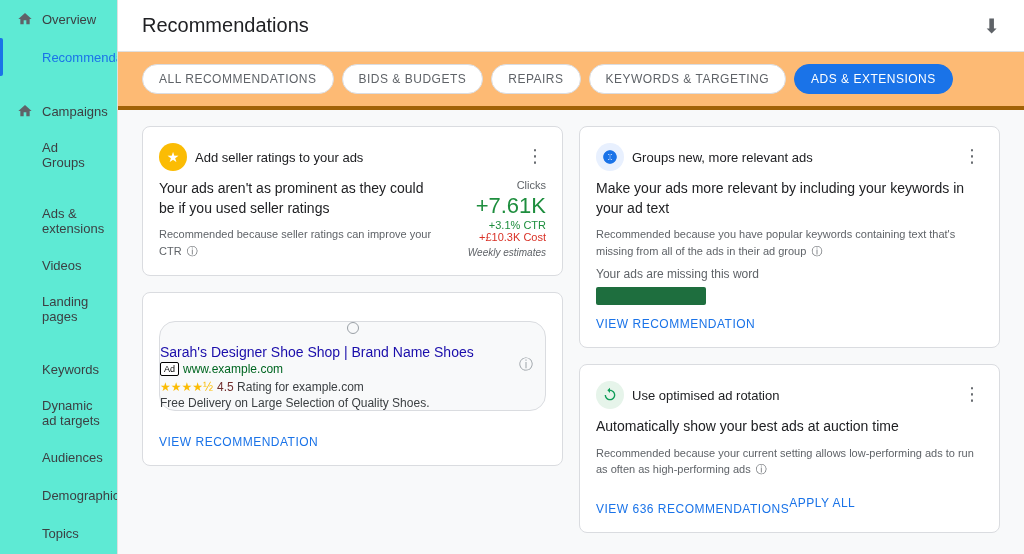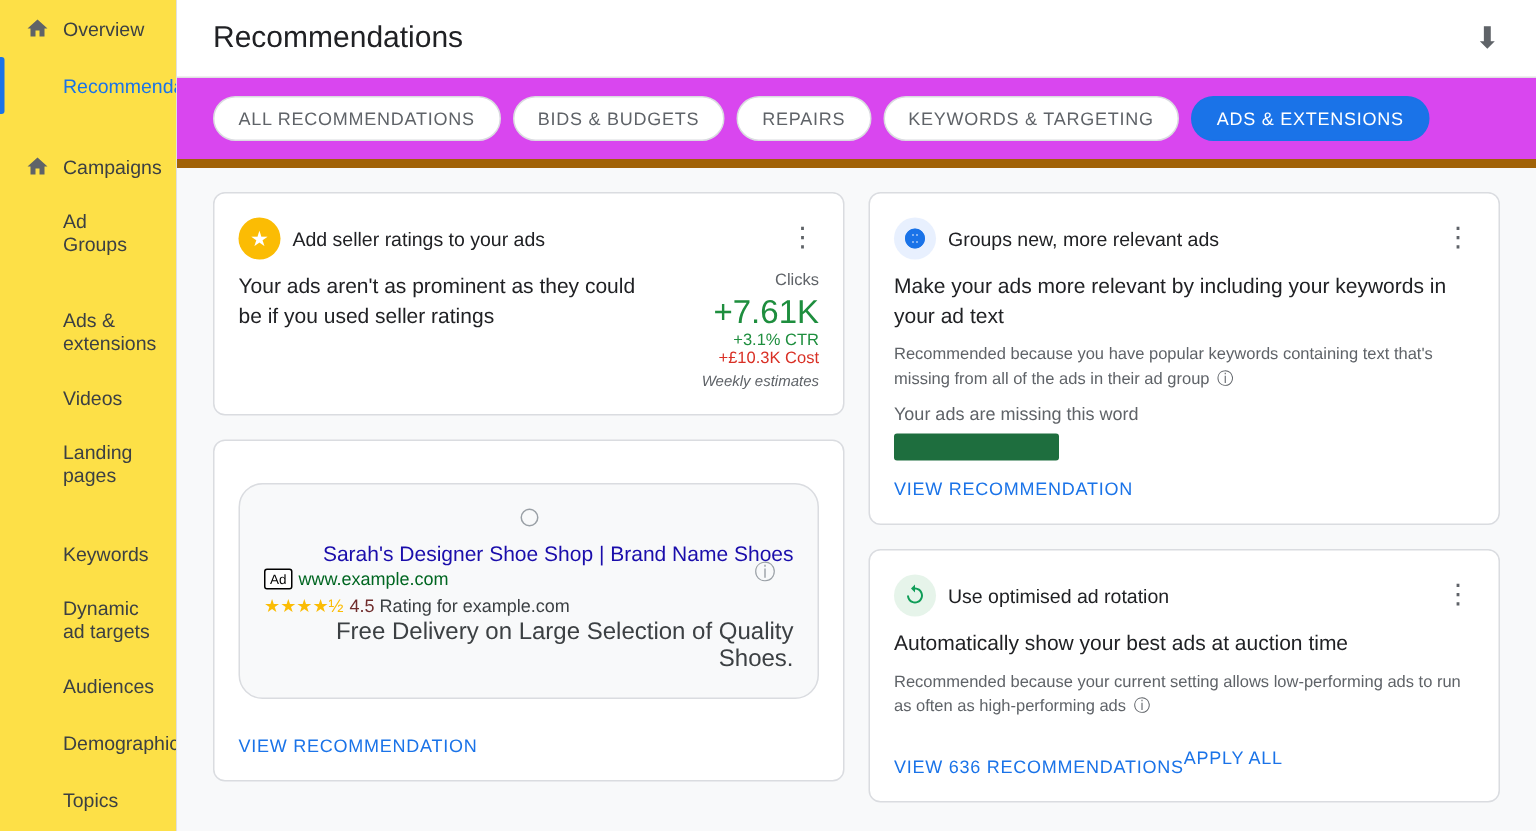--- a/index.html
+++ b/index.html
@@ -1,21 +1,21 @@
 <!DOCTYPE html>
 <html><head>
   <meta charset="utf-8">
   <style>
     * { box-sizing: border-box; margin: 0; padding: 0; }
     body { font-family: 'Google Sans', Arial, sans-serif; background: #f8f9fa; font-size: 13px; color: #202124; display: flex; height: 554px; overflow: hidden; }
 
     
     .sidebar {
       width: 118px;
-      background: #fde047;
+      background: #5eead4;
       border-right: 1px solid #e0e0e0;
       display: flex;
       flex-direction: column;
       height: 100%;
       overflow-y: auto;
       flex-shrink: 0;
     }
     .sidebar-item {
       display: flex;
       align-items: center;
@@ -56,26 +56,26 @@
       display: flex;
       align-items: center;
       justify-content: space-between;
       height: 52px;
     }
     .header-title { font-size: 20px; font-weight: 400; color: #202124; }
     .header-actions { display: flex; align-items: center; gap: 8px; }
 
     
     .filter-bar {
-      background: #d946ef;
+      background: #fdba74;
       padding: 12px 24px;
       display: flex;
       gap: 8px;
       flex-wrap: wrap;
-      border-bottom: 6px solid #a16207;
+      border-bottom: 4px solid #a16207;
     }
     .filter-chip {
       padding: 7px 16px;
       border-radius: 20px;
       border: 1px solid #dadce0;
       background: #fff;
       font-size: 12px;
       font-weight: 500;
       color: #5f6368;
       cursor: pointer;
@@ -142,33 +142,31 @@
       font-size: 12px;
       font-weight: 500;
       cursor: pointer;
       letter-spacing: 0.5px;
     }
 
     .phone-mockup {
       background: #f8f9fa;
       border: 1.5px solid #dadce0;
       border-radius: 16px;
-      padding: 16px;
       margin: 12px 0;
       position: relative;
-      text-align: right;
     }
     .phone-circle { width: 12px; height: 12px; border-radius: 50%; border: 1.5px solid #9aa0a6; margin: 0 auto 10px; }
     .ad-title { color: #1a0dab; font-size: 14px; font-weight: 500; margin-bottom: 2px; }
     .ad-url-row { display: flex; align-items: center; gap: 4px; margin-bottom: 4px; }
     .ad-badge { background: #fff; border: 1px solid #000; font-size: 9px; padding: 1px 3px; border-radius: 2px; color: #000; font-weight: 500; }
     .ad-url { color: #006621; font-size: 12px; }
     .stars { color: #fbbc04; font-size: 12px; }
     .ad-rating { color: #702d2d; font-size: 12px; }
-    .ad-desc { font-size: 16px; color: #3c4043; margin-top: 2px; }
+    .ad-desc { font-size: 12px; color: #3c4043; margin-top: 2px; }
     .ad-info-btn { position: absolute; top: 12px; right: 12px; color: #9aa0a6; font-size: 14px; }
 
     
     .missing-word-label { font-size: 12px; color: #5f6368; margin-bottom: 6px; }
     .missing-word-bar { background: #1e6e3e; height: 18px; width: 110px; border-radius: 2px; }
 
     .card-footer-row { display: flex; justify-content: flex-start; align-items: center; margin-top: 12px; }
 
     
     .download-icon { color: #5f6368; cursor: pointer; font-size: 20px; }
@@ -274,20 +272,24 @@
             <div class="card-icon yellow">
               <span style="font-size:14px; color:#fff;">★</span>
             </div>
             <span class="card-title">Add seller ratings to your ads</span>
           </div>
           <span class="more-icon">⋮</span>
         </div>
         <div class="card-body-main">
           <div class="card-text-section">
             <div class="card-headline">Your ads aren't as prominent as they could be if you used seller ratings</div>
+            <div class="card-desc">
+              <span>Recommended because seller ratings can improve your CTR</span>
+              <span style="font-size:11px; color:#5f6368; margin-left:2px;">ⓘ</span>
+            </div>
           </div>
           <div class="card-stats-section">
             <div class="stat-label">Clicks</div>
             <div class="stat-value">+7.61K</div>
             <div class="stat-sub">+3.1% CTR</div>
             <div class="stat-cost">+£10.3K Cost</div>
             <div class="stat-note">Weekly estimates</div>
           </div>
         </div>
       </div>

